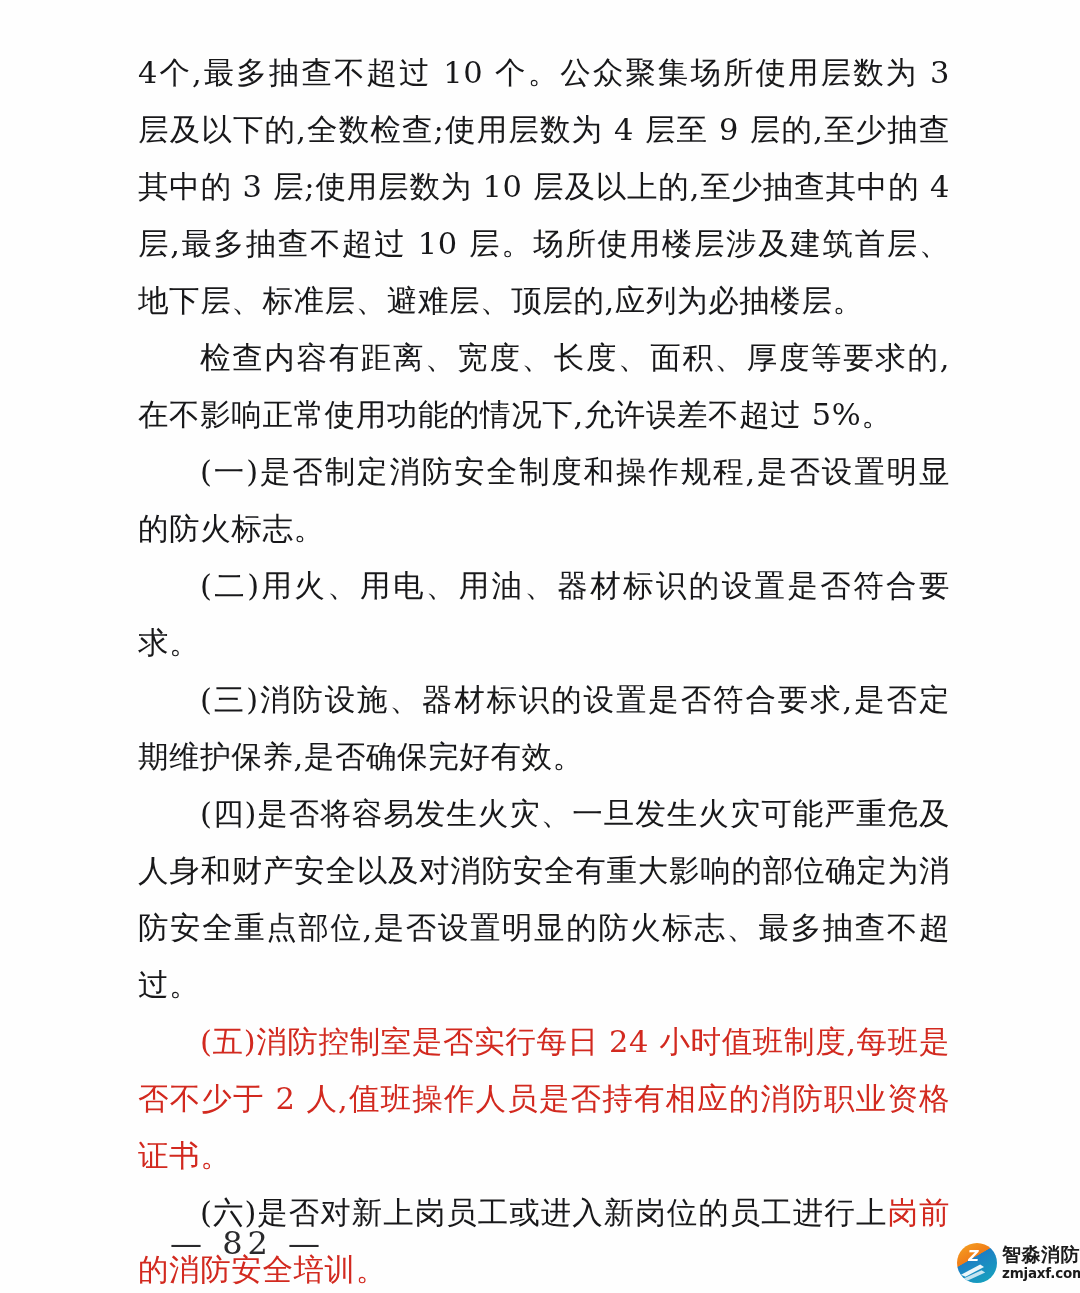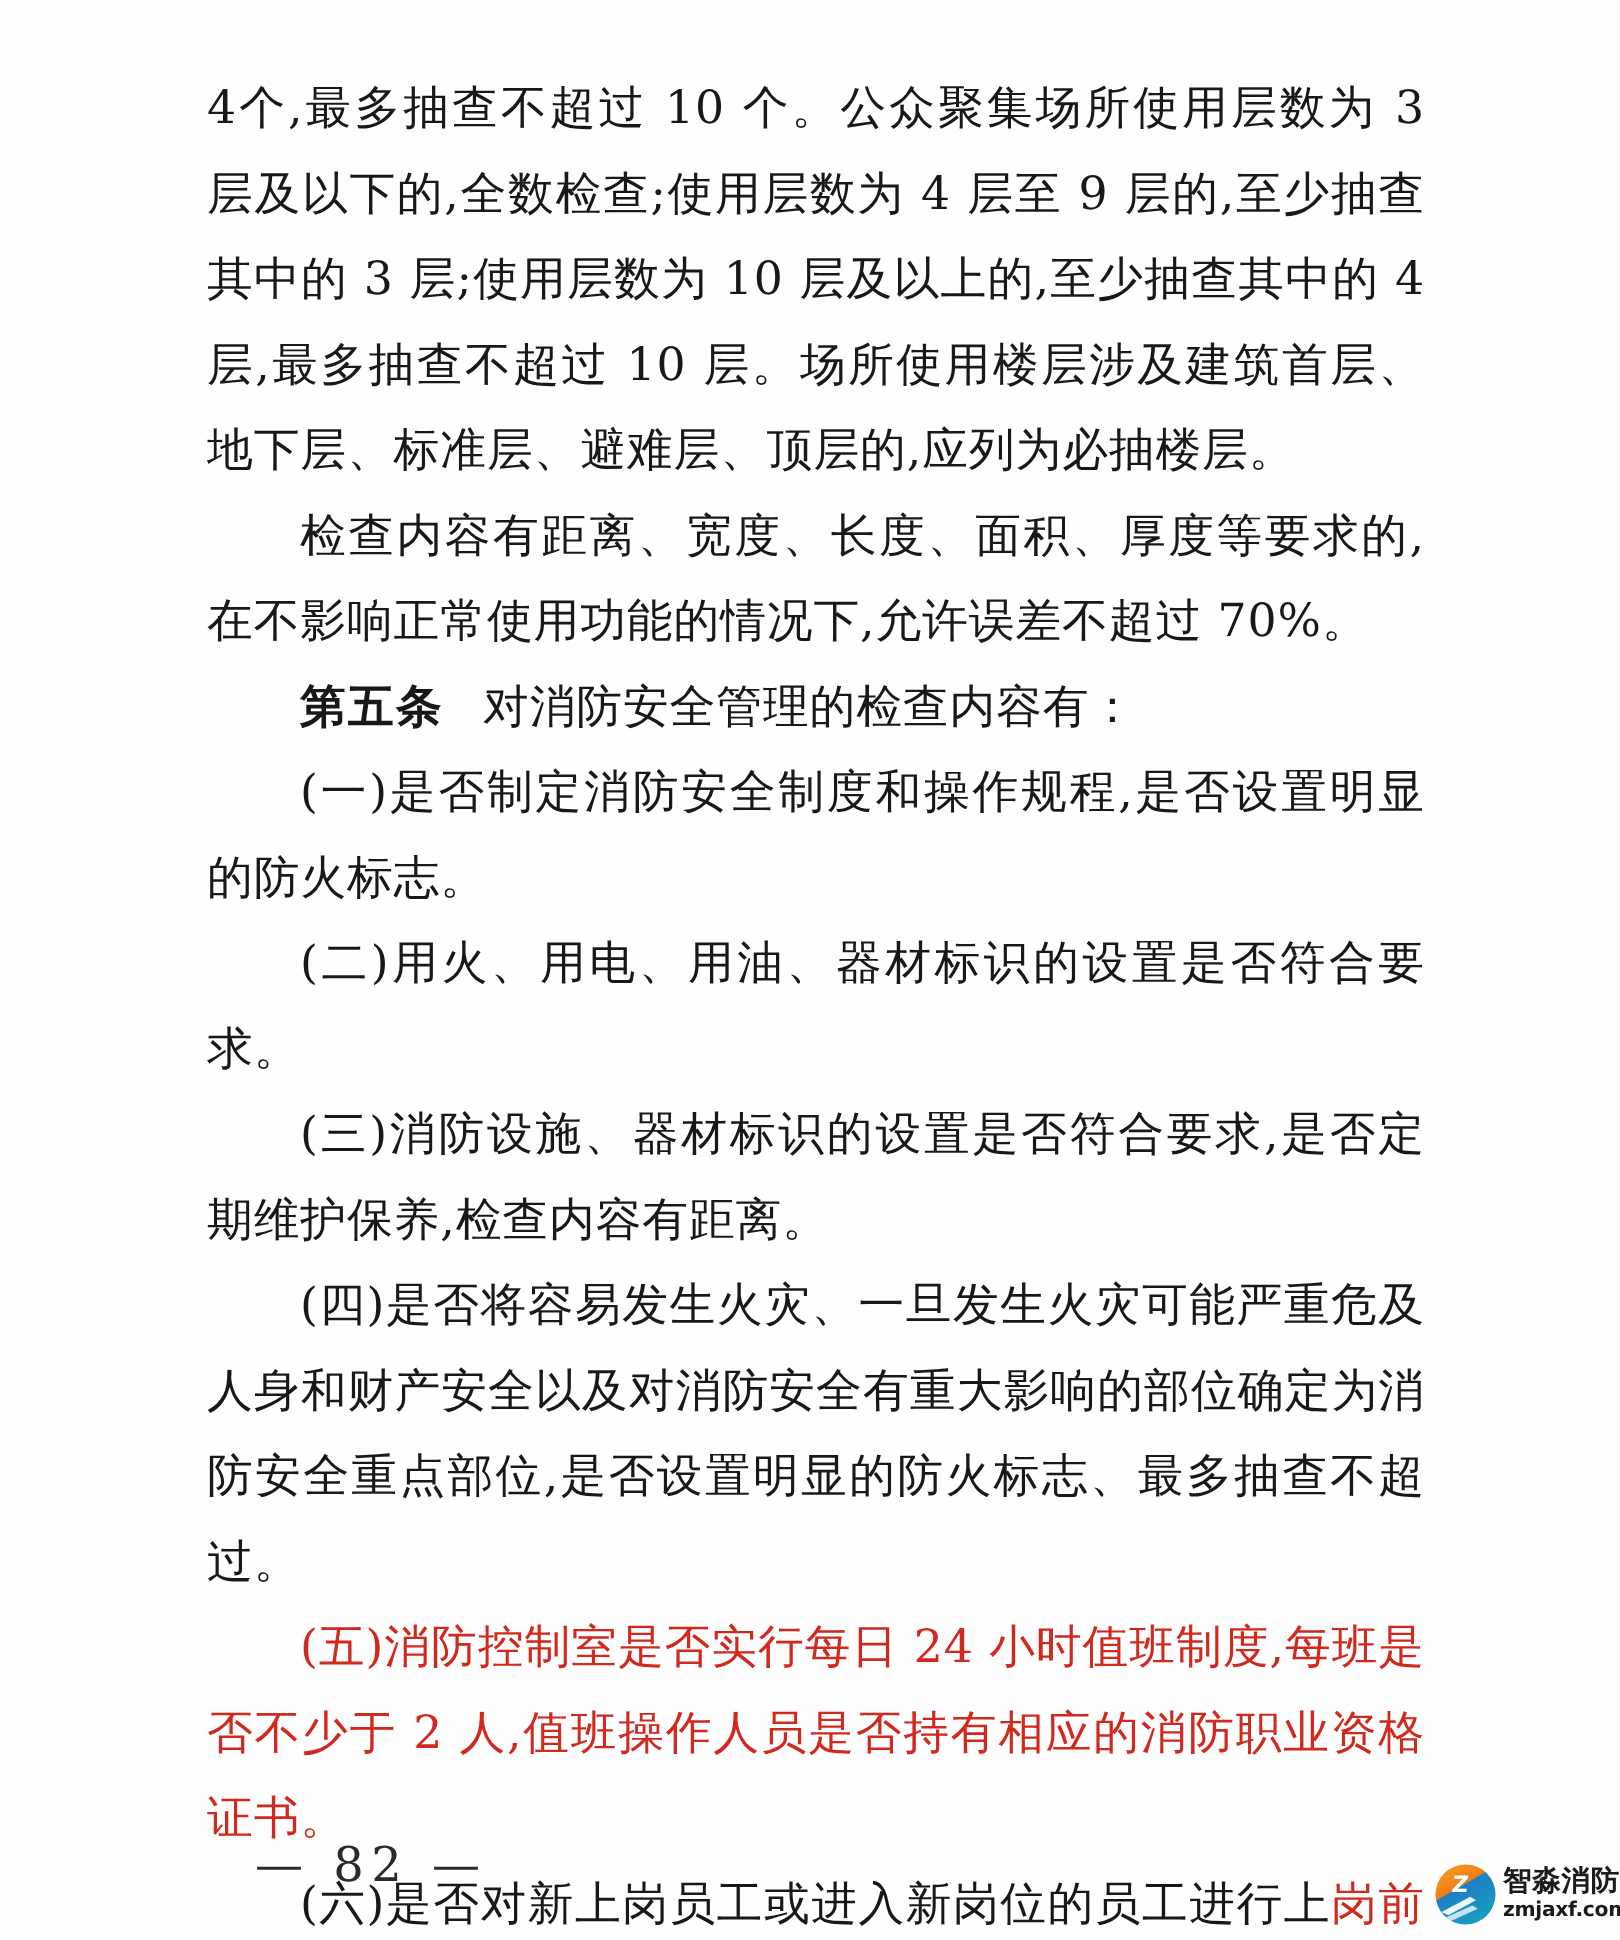--- a/index.html
+++ b/index.html
@@ -152,29 +152,28 @@
 </style>
 </head>
 <body>
 
 <div class="page">
 
   <div class="text-column">
 
     <p class="para"><span>4个,最多抽查不超过 10 个。公众聚集场所使用层数为 3 层及以下的,全数检查;使用层数为 4 层至 9 层的,至少抽查其中的 3 层;使用层数为 10 层及以上的,至少抽查其中的 4 层,最多抽查不超过 10 层。场所使用楼层涉及建筑首层、地下层、标准层、避难层、顶层的,应列为必抽楼层。</span></p>
 
-    <p class="para indent"><span>检查内容有距离、宽度、长度、面积、厚度等要求的,在不影响正常使用功能的情况下,允许误差不超过 70%。</span></p>
+    <p class="para indent"><span>检查内容有距离、宽度、长度、面积、厚度等要求的,在不影响正常使用功能的情况下,允许误差不超过 5%。</span></p>
 
-    <p class="para indent"><span class="bold-label">第五条</span><span class="gap"></span><span>对消防安全管理的检查内容有：</span></p>
 
     <p class="para indent"><span>(一)是否制定消防安全制度和操作规程,是否设置明显的防火标志。</span></p>
 
     <p class="para indent"><span>(二)用火、用电、用油、器材标识的设置是否符合要求。</span></p>
 
-    <p class="para indent"><span>(三)消防设施、器材标识的设置是否符合要求,是否定期维护保养,检查内容有距离。</span></p>
+    <p class="para indent"><span>(三)消防设施、器材标识的设置是否符合要求,是否定期维护保养,是否确保完好有效。</span></p>
 
     <p class="para indent"><span>(四)是否将容易发生火灾、一旦发生火灾可能严重危及人身和财产安全以及对消防安全有重大影响的部位确定为消防安全重点部位,是否设置明显的防火标志、最多抽查不超过。</span></p>
 
     <p class="para indent"><span class="full-red">(五)消防控制室是否实行每日 24 小时值班制度,每班是否不少于 2 人,值班操作人员是否持有相应的消防职业资格证书。</span></p>
 
     <p class="para indent"><span>(六)是否对新上岗员工或进入新岗位的员工进行上</span><span class="red">岗前的消防安全培训。</span></p>
 
   </div>
 
   <div class="page-number">— 82 —</div>

